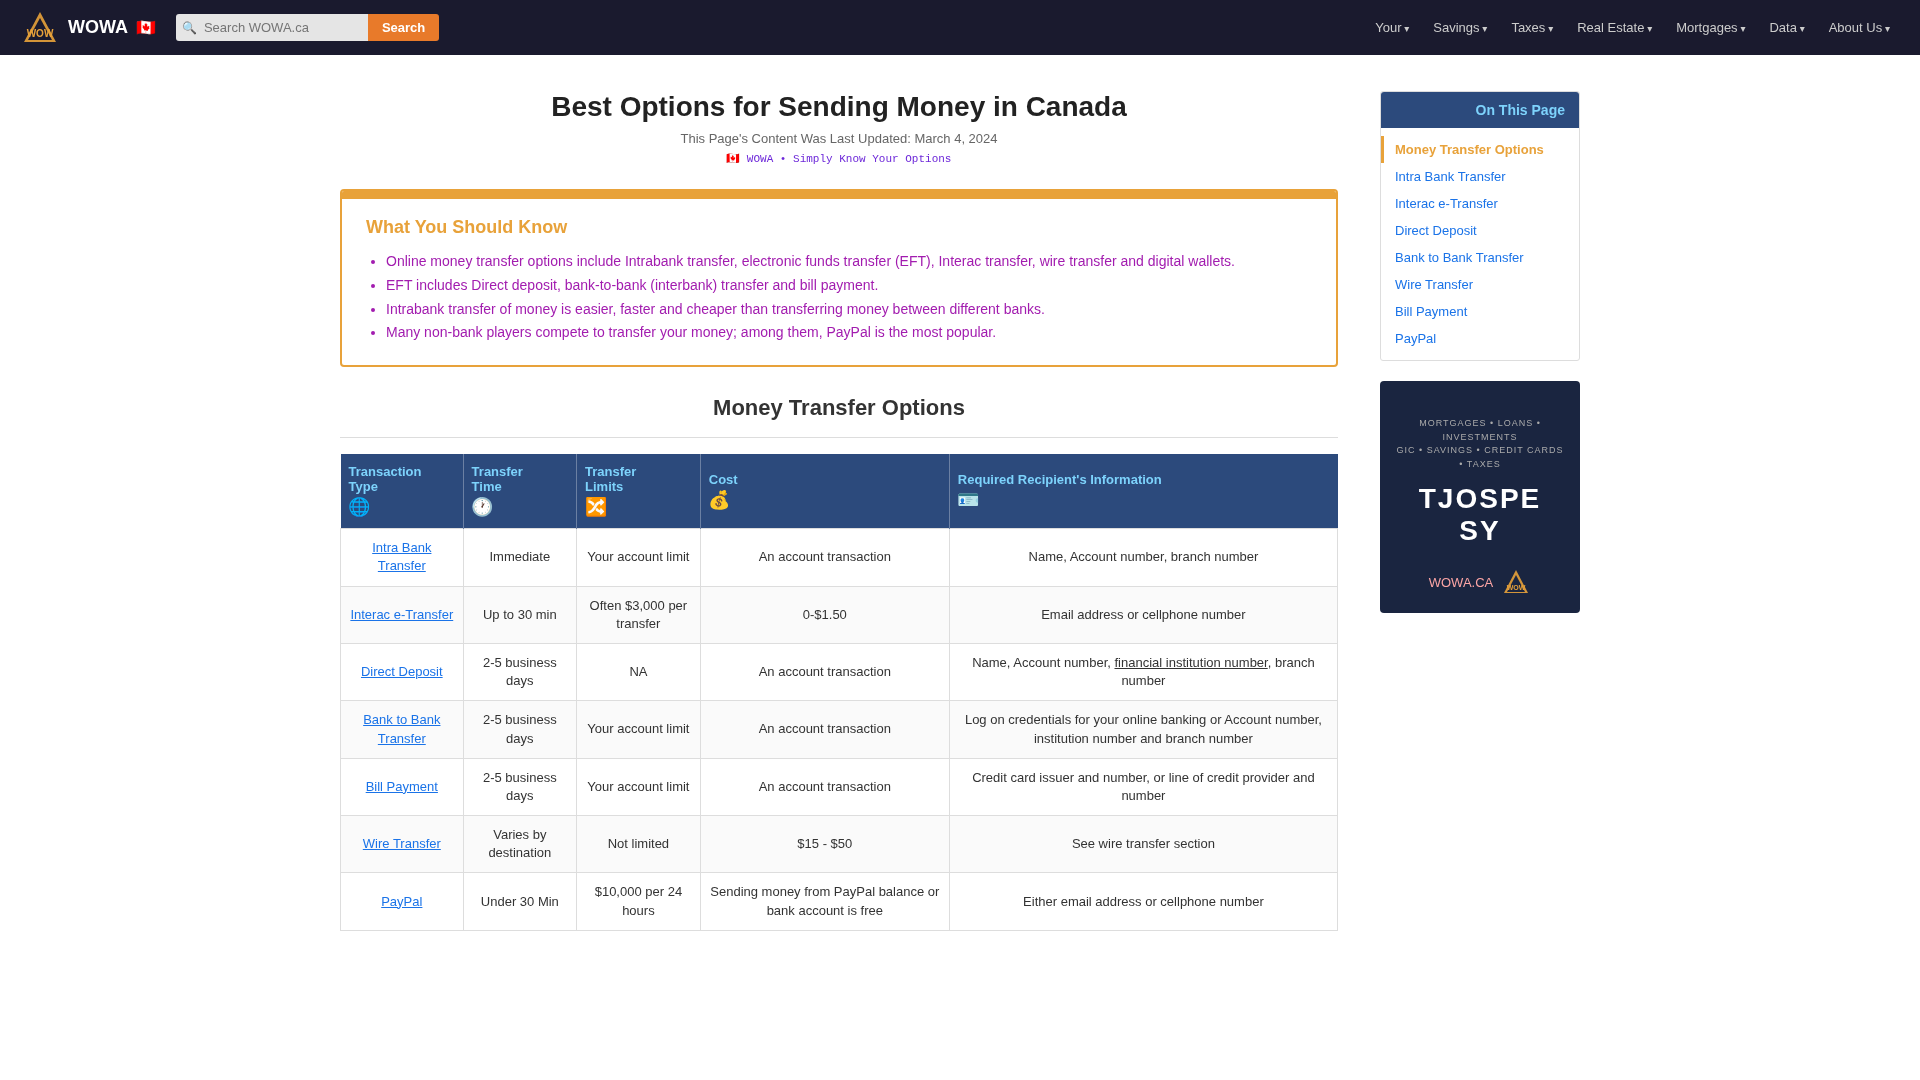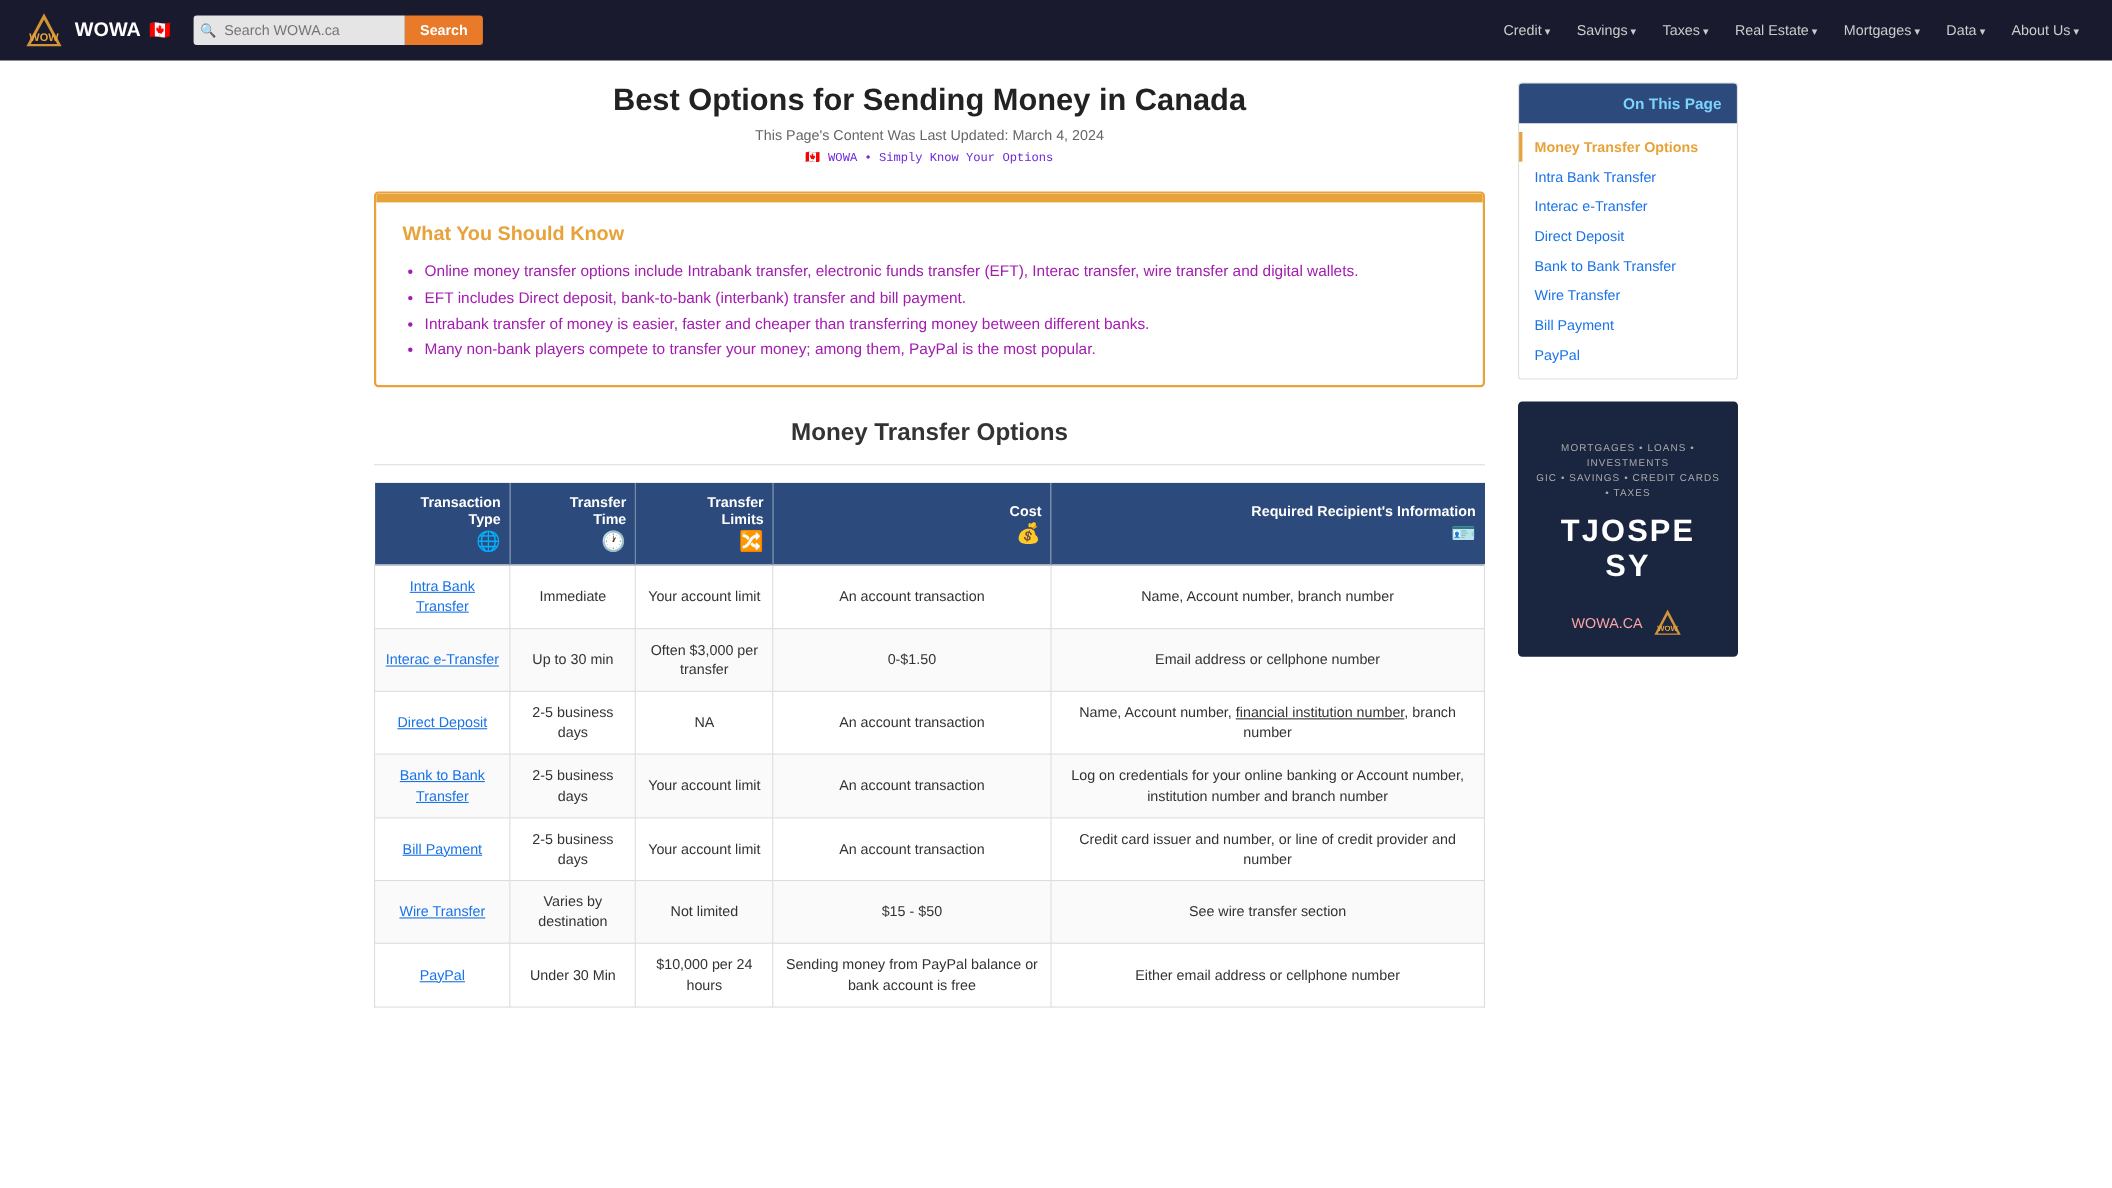--- a/index.html
+++ b/index.html
@@ -86,22 +86,22 @@
       text-decoration: none;
       white-space: nowrap;
     }
     .nav-item::after { content: " ▾"; font-size: 10px; }
 
     
     .main-layout {
       display: flex;
       max-width: 1280px;
       margin: 0 auto;
-      padding: 20px 20px 40px;
-      gap: 30px;
+      padding: 36px 20px 40px;
+      gap: 42px;
     }
     .main-content {
       flex: 1;
       min-width: 0;
     }
 
     
     .page-header {
       text-align: center;
       margin-bottom: 24px;
@@ -165,23 +165,23 @@
     }
 
     
     .transfer-table {
       width: 100%;
       border-collapse: collapse;
       font-size: 13px;
     }
     .transfer-table th {
       background: #2c4a7c;
-      color: #ffffff;
+      color: #7dd3fc;
       padding: 10px 8px;
-      text-align: right;
+      text-align: left;
       vertical-align: middle;
       font-size: 13px;
     }
     .transfer-table th .th-icon {
       font-size: 18px;
       display: block;
       margin-top: 2px;
     }
     .transfer-table td {
       border: 1px solid #ddd;
@@ -287,21 +287,21 @@
     <span class="brand-text">WOWA</span>
     <span class="flag-icon">🇨🇦</span>
   </a>
   <div class="search-container">
     <div class="search-input-wrapper">
       <input type="text" class="search-input" placeholder="Search WOWA.ca" style="">
     </div>
     <button class="search-btn">Search</button>
   </div>
   <div class="nav-links">
-    <a class="nav-item">Credit</a>
+    <a class="nav-item">Your</a>
     <a class="nav-item">Savings</a>
     <a class="nav-item">Taxes</a>
     <a class="nav-item">Real Estate</a>
     <a class="nav-item">Mortgages</a>
     <a class="nav-item">Data</a>
     <a class="nav-item">About Us</a>
   </div>
 </nav>
 
 <div class="main-layout">

